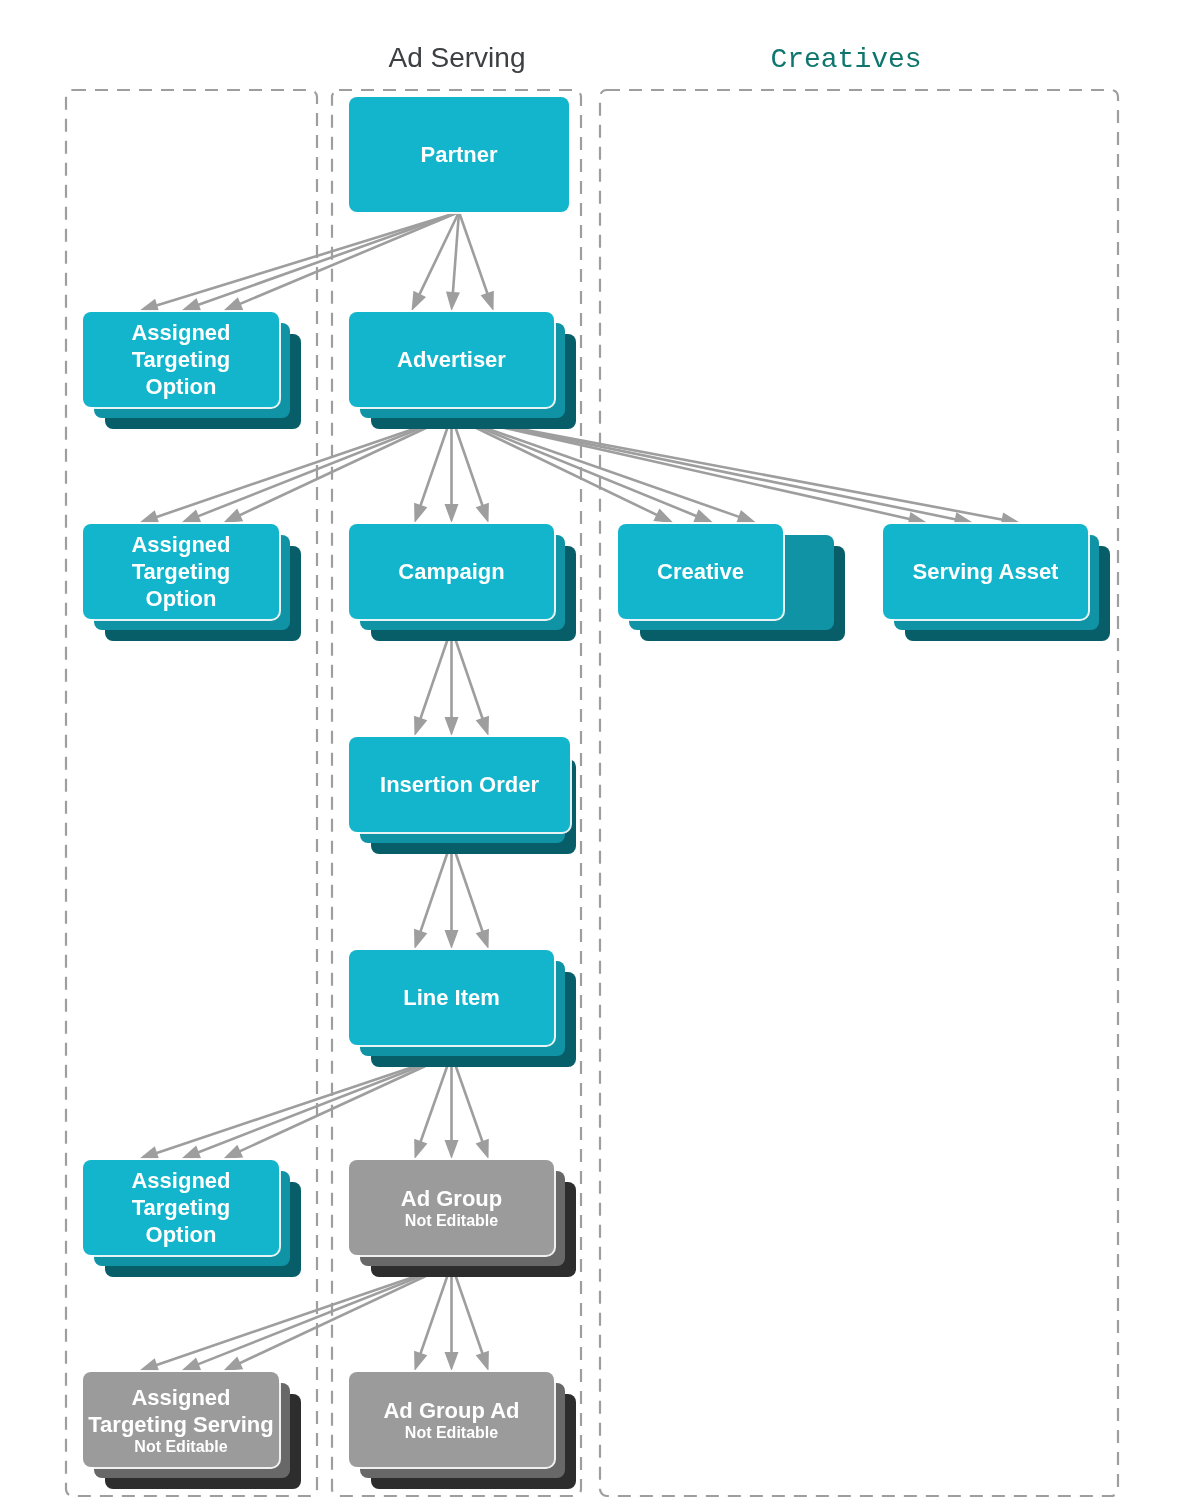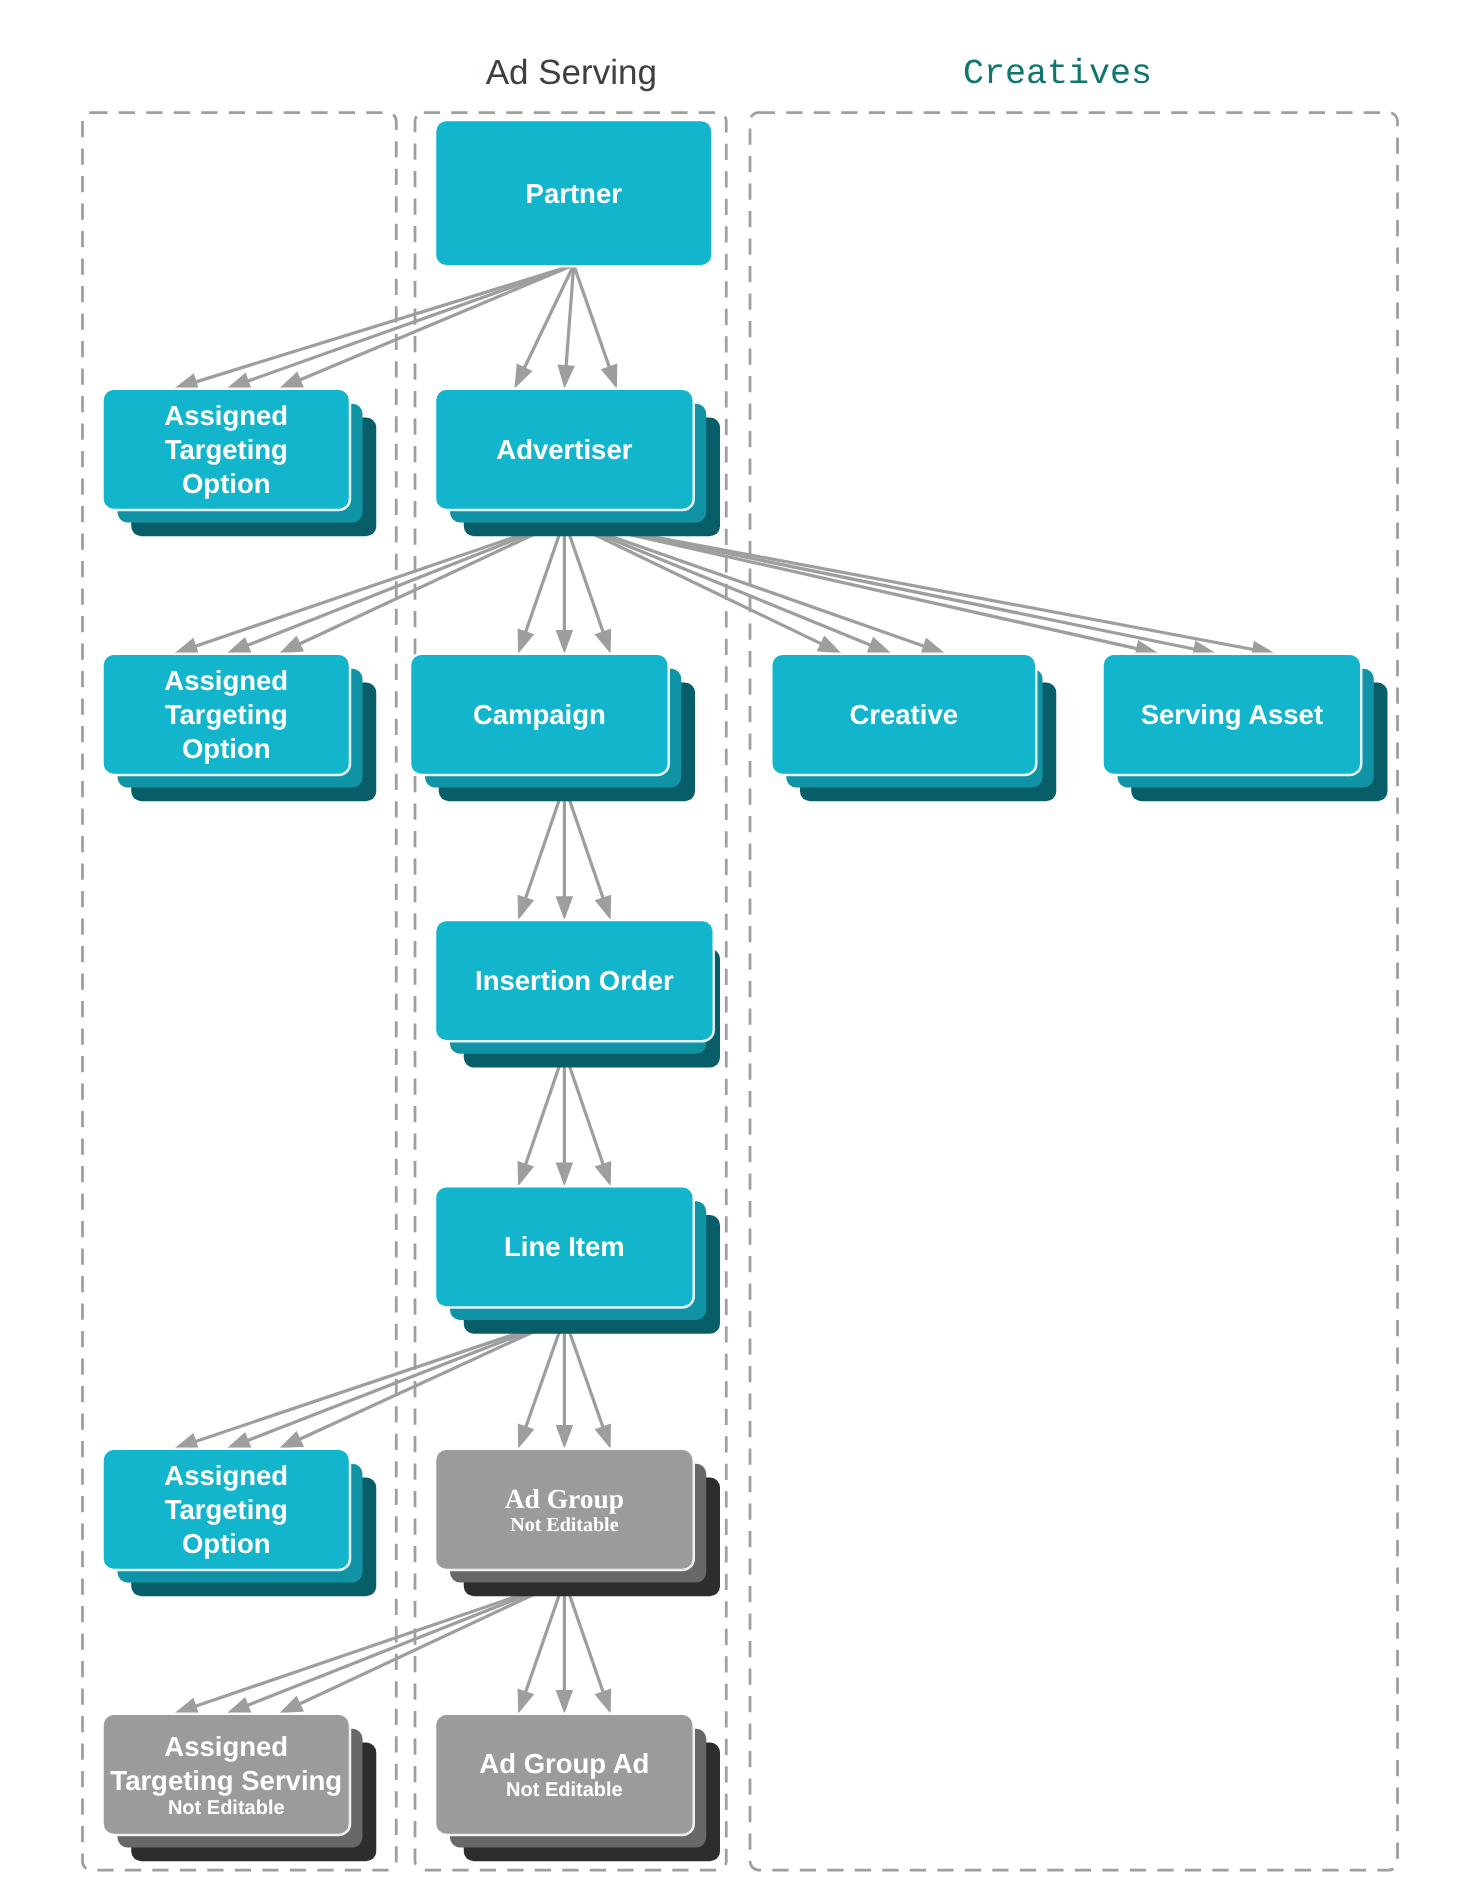--- a/index.html
+++ b/index.html
@@ -137,31 +137,31 @@
         <div class="layer" style="left: 22px; top: 22px; width: 196px; height: 95px; background: rgb(8, 94, 104);"></div>
         <div class="layer" style="left: 11px; top: 11px; width: 196px; height: 95px; background: rgb(15, 147, 165);"></div>
         <div class="face" style="width: 196px; height: 95px; background: rgb(18, 181, 203); color: rgb(255, 255, 255);">
           <div class="lbl">
             <div>Assigned</div>
             <div>Targeting</div>
             <div>Option</div>
           </div>
         </div>
       </div>
-      <div class="node" style="left: 329px; top: 524px; width: 205px; height: 95px;">
+      <div class="node" style="left: 349px; top: 524px; width: 205px; height: 95px;">
         <div class="layer" style="left: 22px; top: 22px; width: 205px; height: 95px; background: rgb(8, 94, 104);"></div>
         <div class="layer" style="left: 11px; top: 11px; width: 205px; height: 95px; background: rgb(15, 147, 165);"></div>
         <div class="face" style="width: 205px; height: 95px; background: rgb(18, 181, 203); color: rgb(255, 255, 255);">
           <div class="lbl">Campaign</div>
         </div>
       </div>
       <div class="node" style="left: 618px; top: 524px; width: 205px; height: 95px;">
         <div class="layer" style="left: 22px; top: 22px; width: 205px; height: 95px; background: rgb(8, 94, 104);"></div>
         <div class="layer" style="left: 11px; top: 11px; width: 205px; height: 95px; background: rgb(15, 147, 165);"></div>
-        <div class="face" style="width: 210px; height: 95px; background: rgb(18, 181, 203); color: rgb(255, 255, 255);">
+        <div class="face" style="width: 165px; height: 95px; background: rgb(18, 181, 203); color: rgb(255, 255, 255);">
           <div class="lbl">Creative</div>
         </div>
       </div>
       <div class="node" style="left: 883px; top: 524px; width: 205px; height: 95px;">
         <div class="layer" style="left: 22px; top: 22px; width: 205px; height: 95px; background: rgb(8, 94, 104);"></div>
         <div class="layer" style="left: 11px; top: 11px; width: 205px; height: 95px; background: rgb(15, 147, 165);"></div>
         <div class="face" style="width: 205px; height: 95px; background: rgb(18, 181, 203); color: rgb(255, 255, 255);">
           <div class="lbl">Serving Asset</div>
         </div>
       </div>
@@ -183,21 +183,21 @@
         <div class="layer" style="left: 22px; top: 22px; width: 196px; height: 95px; background: rgb(8, 94, 104);"></div>
         <div class="layer" style="left: 11px; top: 11px; width: 196px; height: 95px; background: rgb(15, 147, 165);"></div>
         <div class="face" style="width: 196px; height: 95px; background: rgb(18, 181, 203); color: rgb(255, 255, 255);">
           <div class="lbl">
             <div>Assigned</div>
             <div>Targeting</div>
             <div>Option</div>
           </div>
         </div>
       </div>
-      <div class="node" style="left: 349px; top: 1160px; width: 205px; height: 95px; font-family: Liberation Serif, serif;">
+      <div class="node" style="left: 349px; top: 1160px; width: 205px; height: 95px;">
         <div class="layer" style="left: 22px; top: 22px; width: 205px; height: 95px; background: rgb(45, 45, 45);"></div>
         <div class="layer" style="left: 11px; top: 11px; width: 205px; height: 95px; background: rgb(104, 104, 104);"></div>
         <div class="face" style="width: 205px; height: 95px; background: rgb(155, 155, 155); color: rgb(255, 255, 255);">
           <div class="lbl">Ad Group</div>
           <div class="sub">Not Editable</div>
         </div>
       </div>
       <div class="node" style="left: 83px; top: 1372px; width: 196px; height: 95px;">
         <div class="layer" style="left: 22px; top: 22px; width: 196px; height: 95px; background: rgb(45, 45, 45);"></div>
         <div class="layer" style="left: 11px; top: 11px; width: 196px; height: 95px; background: rgb(104, 104, 104);"></div>

